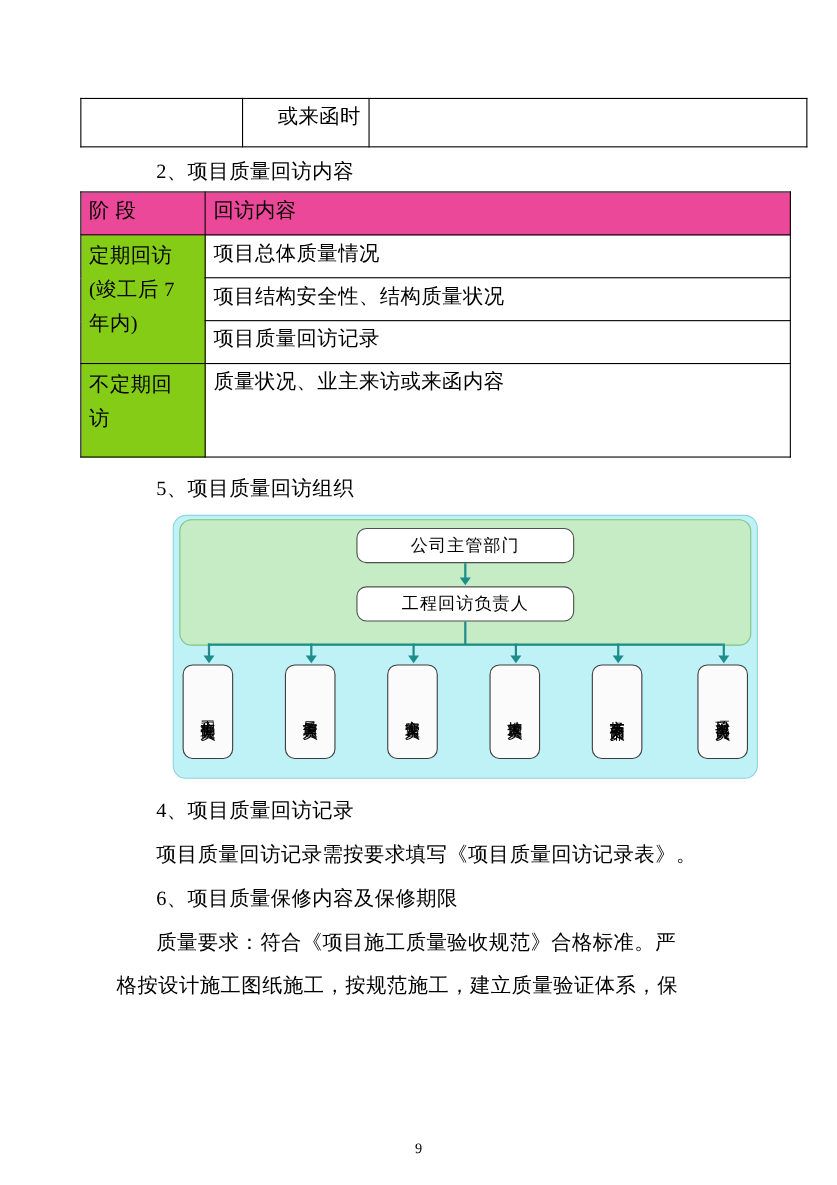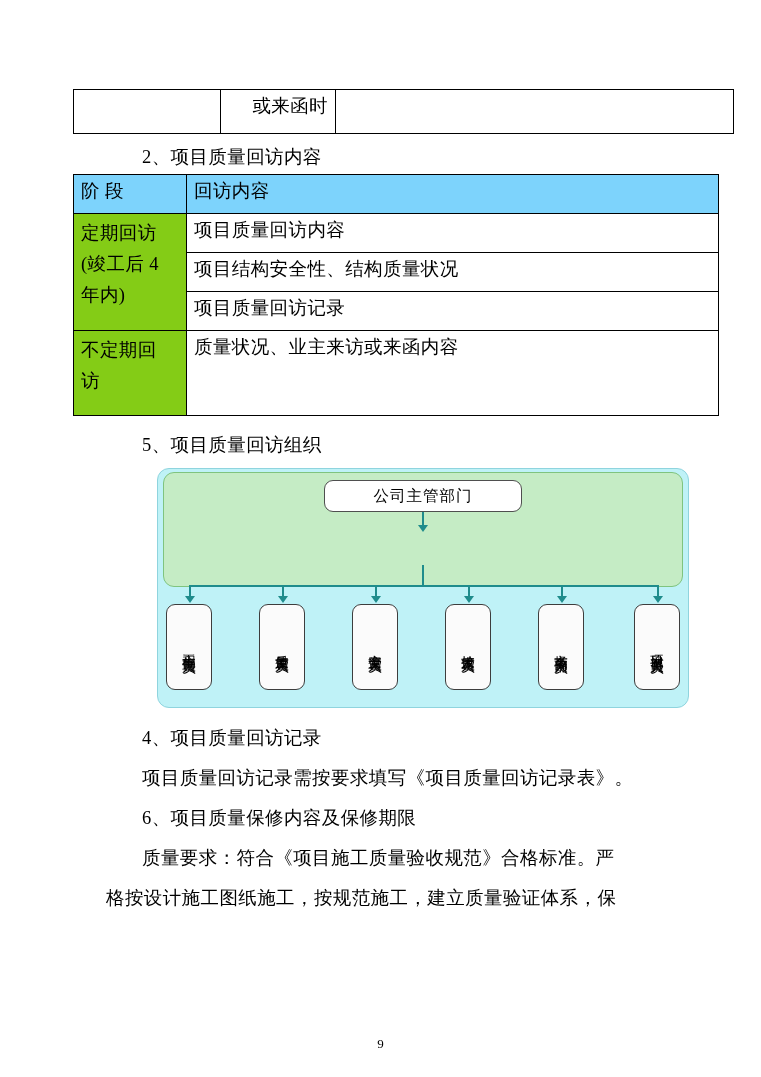--- a/index.html
+++ b/index.html
@@ -28,21 +28,21 @@
     margin-left: 33px;
   }
 
   .para {
     font-size: 18.5px;
     line-height: 40px;
     letter-spacing: 0.4px;
     white-space: nowrap;
   }
   .indent2 { text-indent: 36px; }
-  .noindent { text-indent: 0; }
+  .noindent { text-indent: 0; font-family: Liberation Mono, monospace; }
 
   
   table.doc-table {
     border-collapse: collapse;
     table-layout: fixed;
     width: 615px;
     font-size: 18.5px;
   }
   table.doc-table td, table.doc-table th {
     border: 1px solid #000000;
@@ -51,21 +51,21 @@
     font-weight: normal;
     text-align: left;
     letter-spacing: 0.4px;
   }
 
   #table-top { position: absolute; left: 73px; top: 89px; }
   #table-top td { height: 37px; text-align: right; }
 
   #table-main { position: absolute; left: 73px; top: 174px; }
   #table-main td { height: 32px; }
-  .c-head  { background: #7dd3fc; }
+  .c-head  { background: #ec4899; }
   .c-stage { background: #84cc16; }
 
   .stage-cell {
     line-height: 31px;
     padding-top: 4px !important;
   }
   .stage-cell div { white-space: nowrap; }
 
   
   .orgchart {
@@ -189,24 +189,24 @@
 
   <table class="doc-table" id="table-main">
     <tbody>
       <tr>
         <td class="c-head" style="width:98px">阶  段</td>
         <td class="c-head" style="width:517px">回访内容</td>
       </tr>
       <tr>
         <td class="c-stage stage-cell" rowspan="3">
           <div>定期回访</div>
-          <div>(竣工后 4</div>
+          <div>(竣工后 7</div>
           <div>年内)</div>
         </td>
-        <td>项目质量回访内容</td>
+        <td>项目总体质量情况</td>
       </tr>
       <tr>
         <td>项目结构安全性、结构质量状况</td>
       </tr>
       <tr>
         <td>项目质量回访记录</td>
       </tr>
       <tr>
         <td class="c-stage stage-cell">
           <div>不定期回</div>
@@ -225,20 +225,23 @@
     <div class="org-outer"></div>
     <div class="org-green"></div>
 
     <div class="org-node node-top">
       <span>公司主管部门</span>
     </div>
 
     <div class="conn v-line" style="left:265px; top:44px; height:14px;"></div>
     <div class="arrow-down" style="left:261px; top:57px;"></div>
 
+    <div class="org-node node-mid">
+      <span>工程回访负责人</span>
+    </div>
 
     <div class="conn v-line" style="left:265px; top:97px; height:21px;"></div>
     <div class="conn h-line" style="left:32px; top:117px; width:468px;"></div>
 
     <div class="conn v-line" style="left:32px;  top:117px; height:12px;"></div>
     <div class="arrow-down" style="left:28px;  top:128px;"></div>
 
     <div class="conn v-line" style="left:125px; top:117px; height:12px;"></div>
     <div class="arrow-down" style="left:121px; top:128px;"></div>
 

